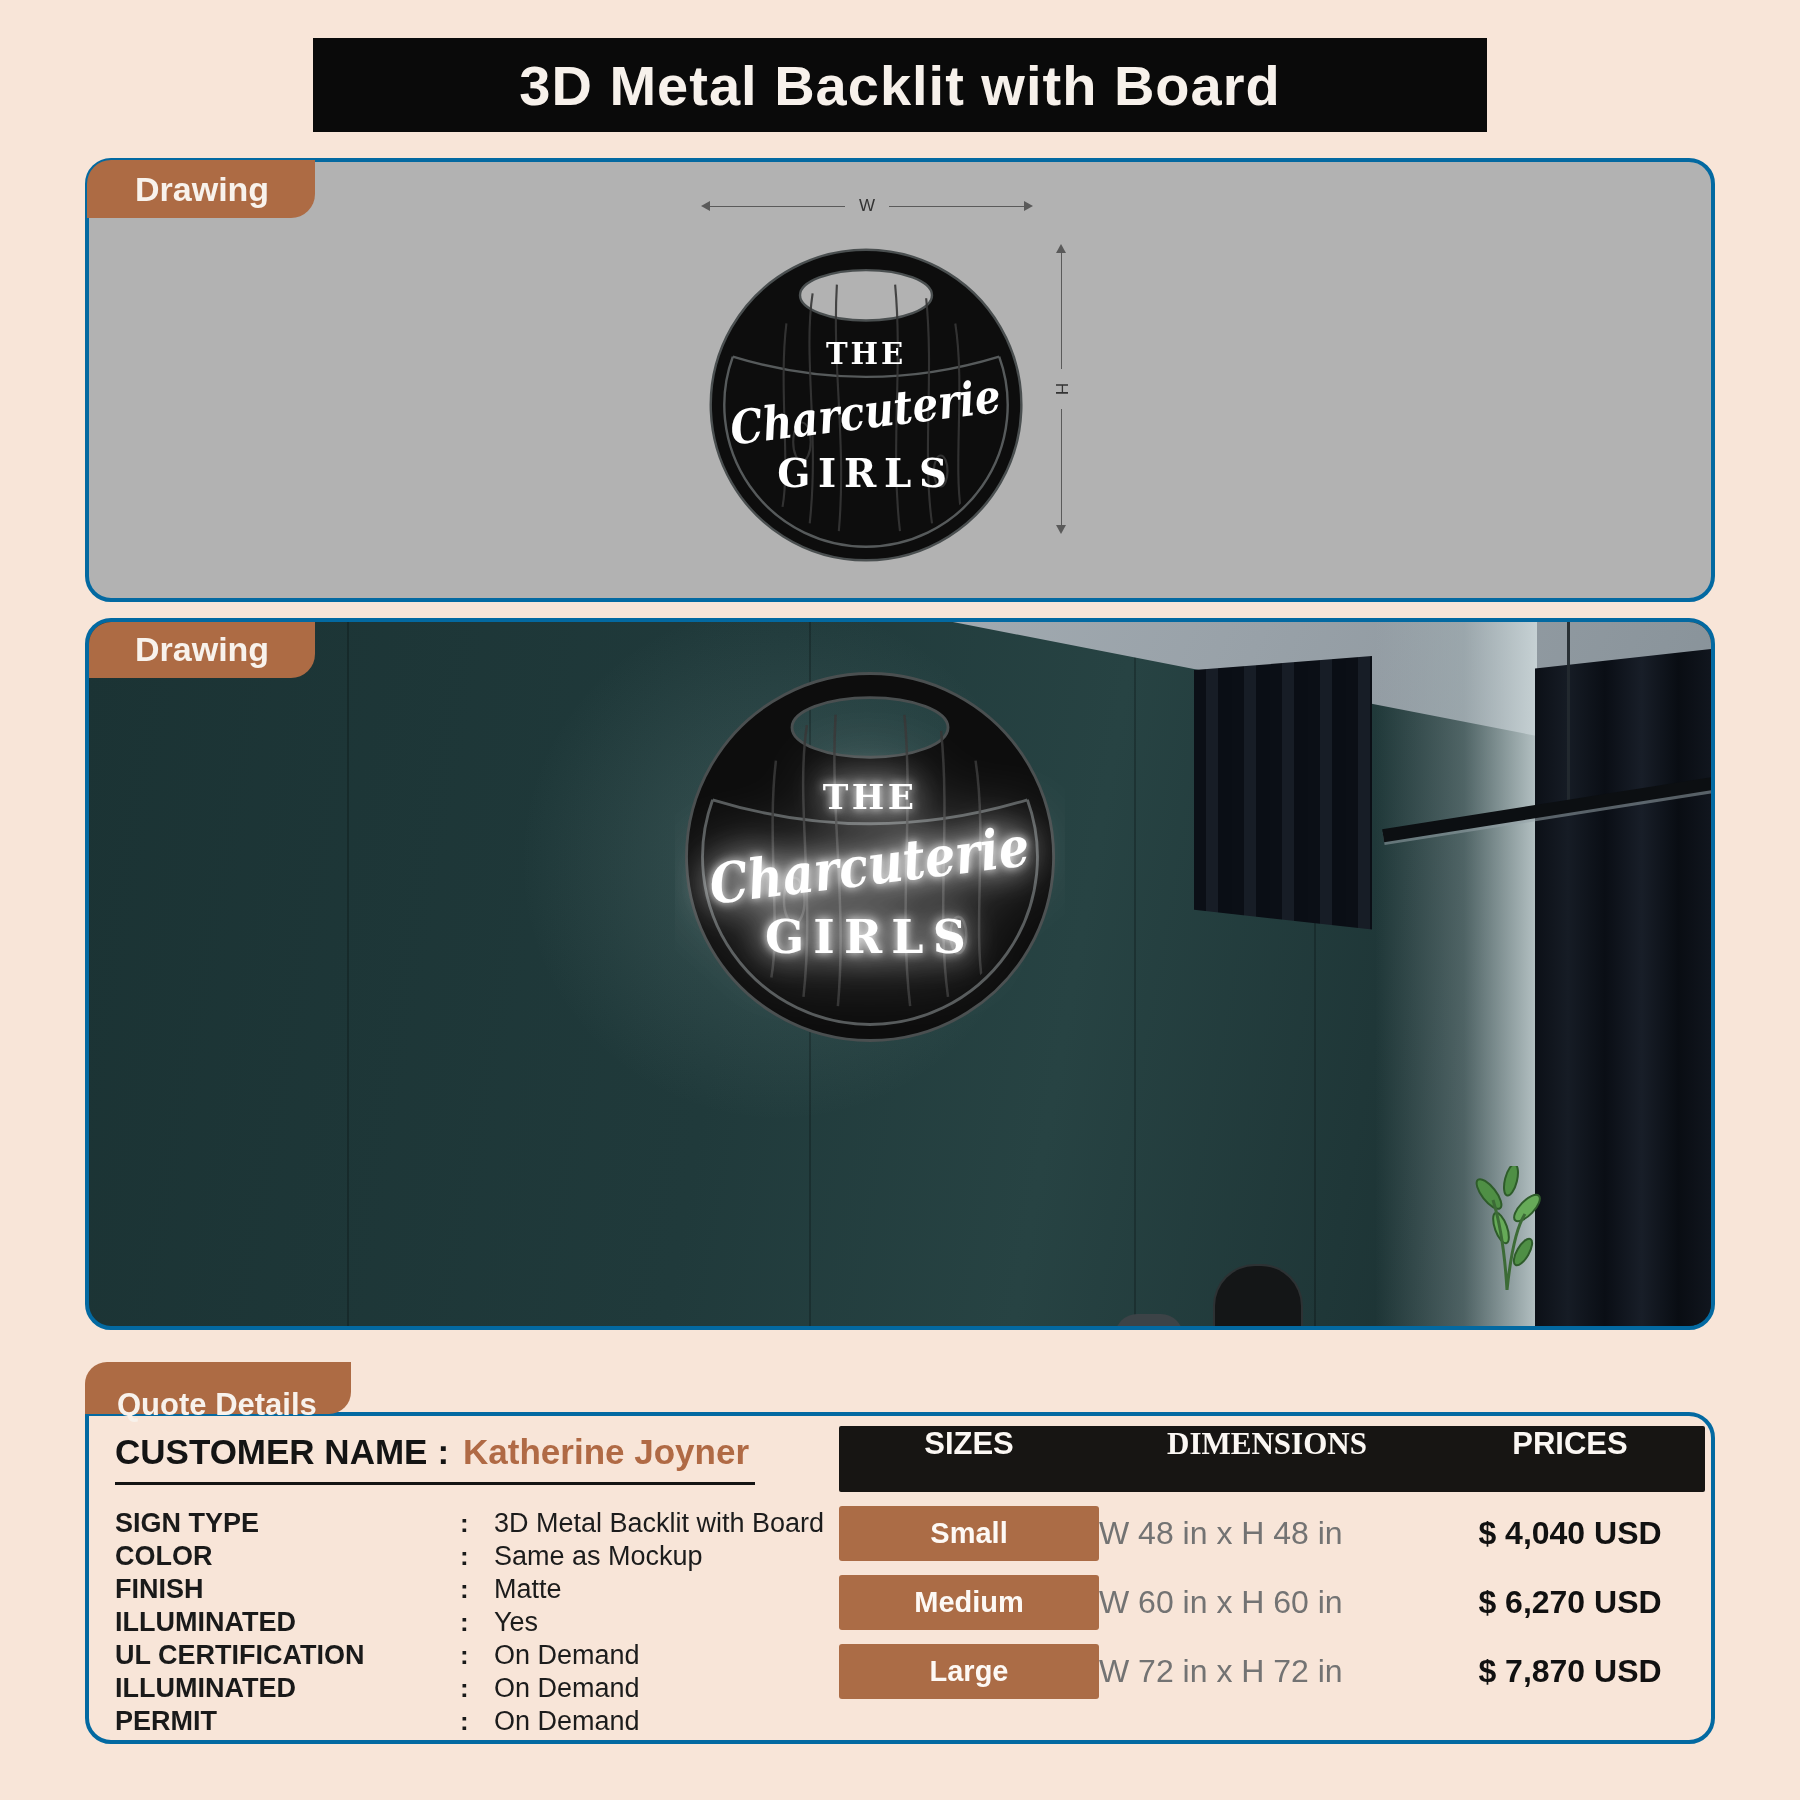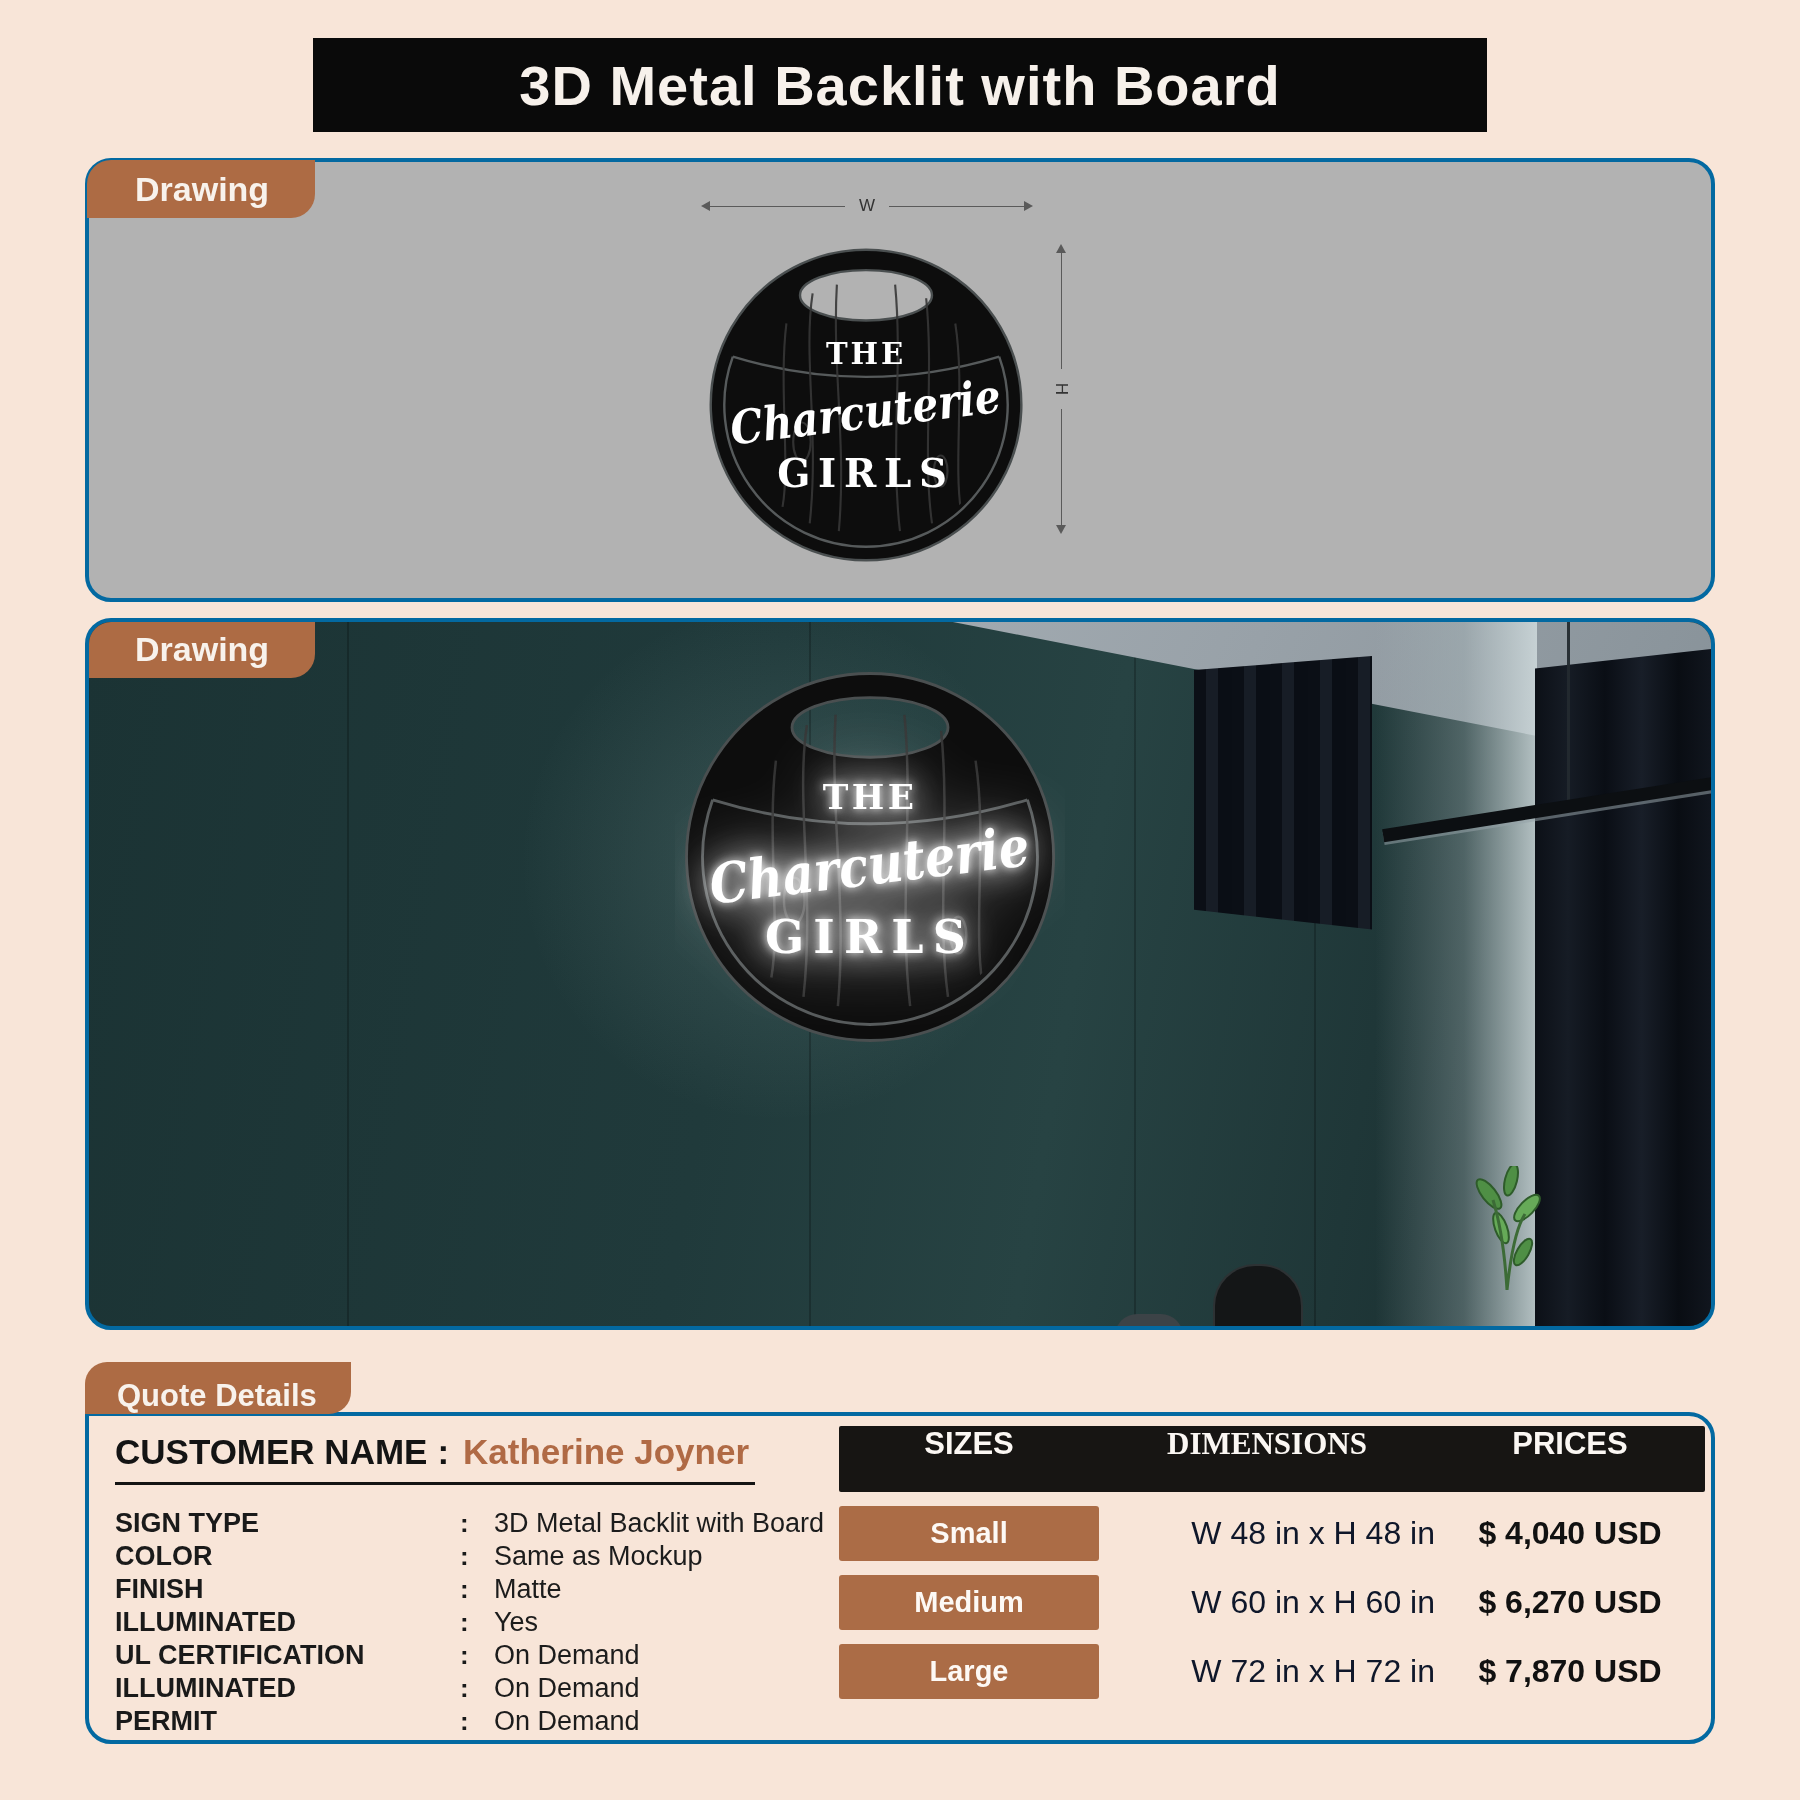--- a/index.html
+++ b/index.html
@@ -101,21 +101,21 @@
     position:absolute; left:1026px; top:692px; width:68px; height:22px;
     background:#3c4347; border-radius:30px 30px 0 0;
   }
   .plant { position:absolute; left:1382px; top:544px; }
   .mockup-sign { position:absolute; left:586px; top:40px; }
 
   
   .quote-tab {
     position:absolute; left:85px; top:1362px; height:52px;
     background:#ad6b44; color:#f8f2ec; font-weight:800; font-size:31px;
-    line-height:52px; padding:8px 34px 0 32px; border-radius:22px 0 22px 0; z-index:5;
+    line-height:52px; padding:17px 34px 0 32px; border-radius:22px 0 22px 0; z-index:5;
   }
   .quote-panel { top:1412px; height:332px; background:#f8e5d8; border-radius:0 26px 26px 26px; }
 
   .customer-row {
     position:absolute; left:26px; top:16px; width:640px;
     border-bottom:3px solid #141414; padding-bottom:10px;
     display:flex; align-items:baseline; white-space:nowrap;
   }
   .customer-row .c-label { font-size:35px; font-weight:800; color:#141414; }
   .customer-row .c-colon { font-size:35px; font-weight:800; color:#141414; margin:0 14px 0 10px; }
@@ -134,21 +134,21 @@
   .pt-header div { color:#fbf7f3; font-weight:800; font-size:31px; text-align:center; }
   .pt-col-size { width:260px; }
   .pt-col-dim  { width:336px;font-family:Liberation Serif, serif; }
   .pt-col-price{ width:270px; }
   .pt-row { display:flex; align-items:center; height:55px; margin-top:14px; }
   .size-chip {
     width:260px; height:55px; background:#ab6c46; border-radius:3px;
     display:flex; align-items:center; justify-content:center;
     color:#fdf9f5; font-weight:800; font-size:29px;
   }
-  .pt-dim   { width:336px; text-align:right; font-size:32px; font-weight:400; color:#0f172a; }
+  .pt-dim   { width:336px; text-align:left; font-size:32px; font-weight:400; color:#737373; }
   .pt-price { width:270px; text-align:center; font-size:32px; font-weight:800; color:#111; }
 
   .sign-text { filter:var(--glow, none); }
   .mock-svg { --glow: drop-shadow(0 0 4px rgba(255,255,255,.95)) drop-shadow(0 0 14px rgba(255,255,255,.8)) drop-shadow(0 0 30px rgba(255,255,255,.45)); }
 </style>
 </head>
 <body>
 
 <svg width="0" height="0" style="position:absolute" aria-hidden="true">
   <defs>

